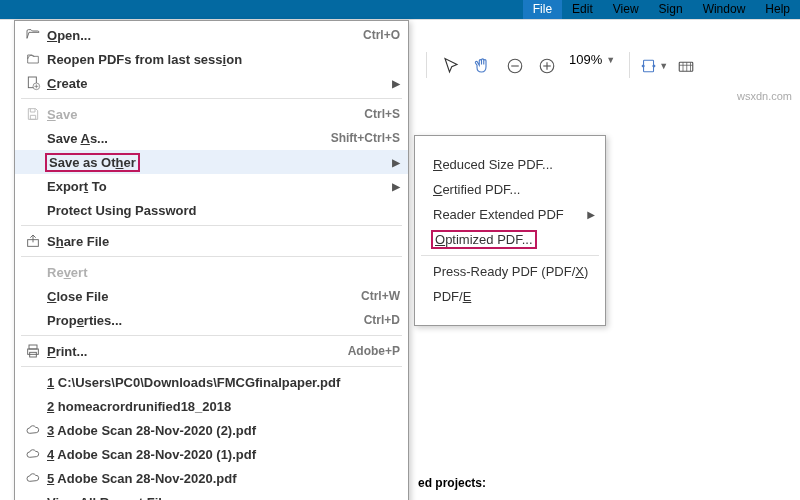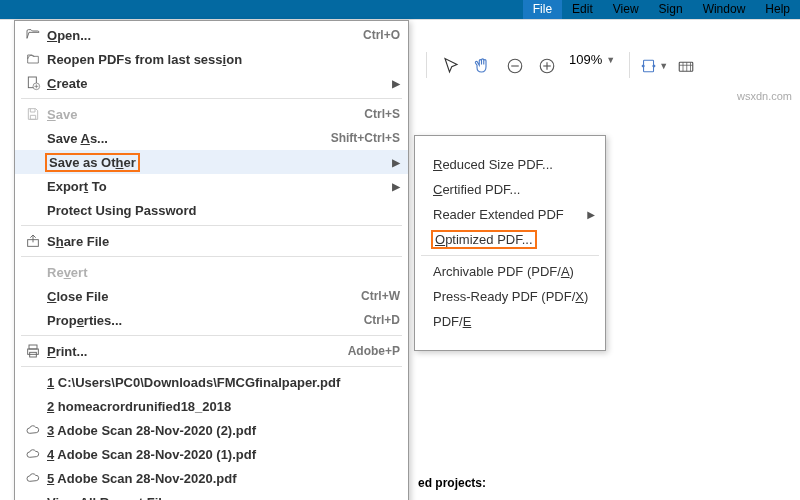--- a/index.html
+++ b/index.html
@@ -24,21 +24,21 @@
     .mi { display: flex; align-items: center; height: 24px; padding: 0 8px 0 4px; font-weight: bold; }
     .mi.hover { background: #e8f0fa; }
     .mi.disabled { color: #b0b0b0; }
     .mi-icon { width: 28px; display: flex; justify-content: center; color: #666; }
     .mi-icon svg { width: 16px; height: 16px; }
     .mi-label { flex: 1; }
     .mi-label u { text-decoration: underline; }
     .mi-short { color: #777; font-size: 12px; }
     .mi-arrow { width: 12px; text-align: right; font-size: 10px; color: #555; }
     .sep { height: 1px; background: #e0e0e0; margin: 3px 6px; }
-    .redbox { border: 2px solid #f97316; padding: 0 2px; margin-left: -2px; }
+    .redbox { border: 2px solid #be185d; padding: 0 2px; margin-left: -2px; }
     
     .submenu {
       position: absolute; top: 135px; left: 414px; width: 192px;
       background: #fff; border: 1px solid #999; box-shadow: 2px 2px 6px rgba(0,0,0,0.2);
       font-size: 13px; color: #333; padding: 16px 0;
     }
     .smi { display: flex; align-items: center; height: 25px; padding: 0 10px 0 18px; }
     .smi-label { flex: 1; }
     .smi-arrow { font-size: 10px; color: #555; }
     
@@ -273,21 +273,18 @@
   </div>
   <div class="smi">
     <span class="smi-label">Reader Extended PDF</span>
     <span class="smi-arrow">▶</span>
   </div>
   <div class="smi">
     <span class="smi-label"><span class="redbox"><u>O</u>ptimized PDF...</span></span>
   </div>
   <div class="sep"></div>
   <div class="smi">
-    <span class="smi-label">Archivable PDF (PDF/<u>A</u>)</span>
-  </div>
-  <div class="smi">
     <span class="smi-label">Press-Ready PDF (PDF/<u>X</u>)</span>
   </div>
   <div class="smi">
     <span class="smi-label">PDF/<u>E</u></span>
   </div>
 </div>
 
 </body></html>

